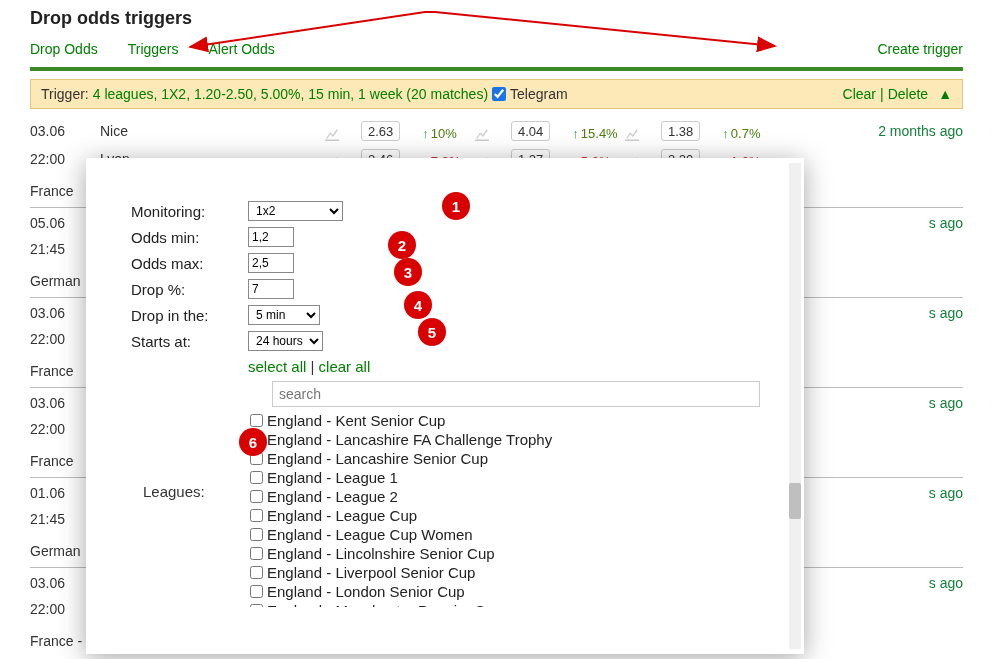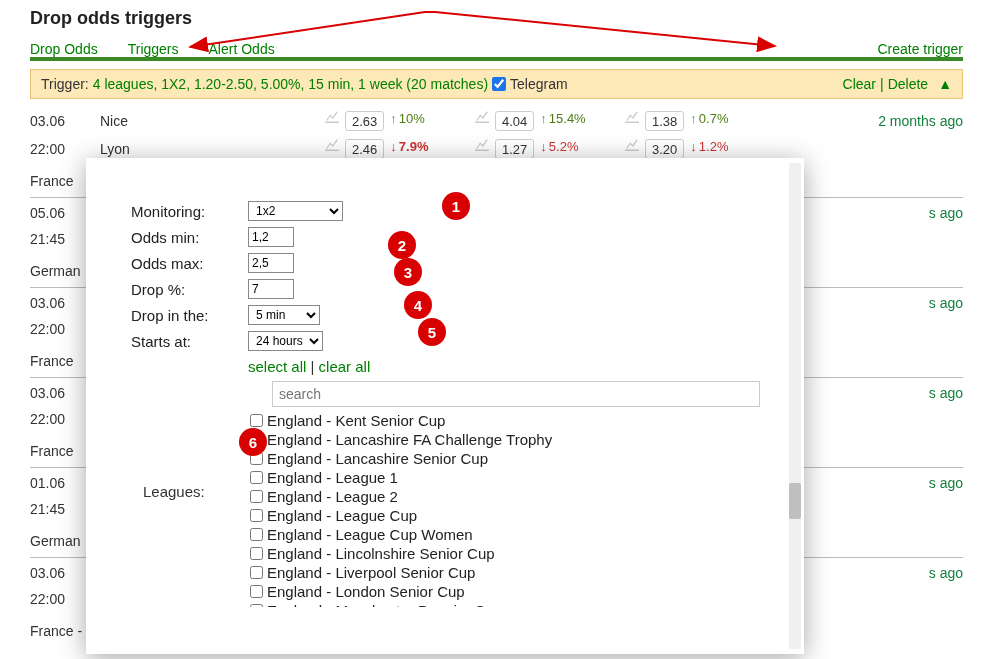--- a/index.html
+++ b/index.html
@@ -1,33 +1,33 @@
 <!DOCTYPE html>
 <html><head>
 <meta charset="utf-8">
 <style>
 * { box-sizing: border-box; margin: 0; padding: 0; }
 body { font-family: Verdana, Geneva, sans-serif; font-size: 14px; color: #333; width: 993px; height: 659px; position: relative; overflow: hidden; background: #fff; }
 .container { padding: 8px 30px 0 30px; }
 h2 { font-size: 18px; font-weight: bold; margin-bottom: 12px; color: #222; }
-.tabbar { display: flex; gap: 30px; }
+.tabbar { display: flex; gap: 30px; margin-bottom: 10px; }
 .tabbar .tab { color: #008000; text-decoration: none; cursor: pointer; }
 .tabbar .right { margin-left: auto; }
 .divider-green { height: 4px; background: #3a8a27; margin-bottom: 8px; }
 .trigger-bar { background: #fce9b7; border: 1px solid #e4c776; padding: 6px 10px; font-size: 14px; display: flex; align-items: center; gap: 4px; color: #333; margin-bottom: 8px; }
 .trigger-bar .green { color: #008000; }
 .trigger-bar .chk { width: 14px; height: 14px; accent-color: #1a73e8; }
 .trigger-bar .spacer { flex: 1; }
 .arrow-up { color: #008000; margin-left: 6px; font-size: 14px; }
 .rows { }
 .row { display: flex; align-items: center; height: 28px; font-size: 14px; color: #333; }
 .row.topline { border-top: 1px solid #bbb; padding-top: 3px; margin-top: 2px; }
 .col-date { width: 70px; }
 .col-team { width: 225px; }
-.odds-grp { display: flex; align-items: flex-start; width: 150px; gap: 6px; }
+.odds-grp { display: flex; align-items: flex-end; width: 150px; gap: 22px; }
 .chart-ico { width: 14px; height: 12px; color: #ccc; }
 .odds-box { border: 1px solid #ccc; border-radius: 3px; padding: 0 6px; font-size: 13px; background: #fff; height: 20px; display: inline-flex; align-items: center; }
 .pct { font-size: 13px; }
 .pct.up::before { content: "\2191"; color: #2aa52a; margin-right: 2px; }
 .pct.down::before { content: "\2193"; color: #cc3333; margin-right: 2px; }
 .pct.up { color: #4d7c0f; }
 .pct.down { color: #cc3333; }
 .pct.bold { font-weight: bold; }
 .col-time { margin-left: auto; color: #15803d; }
 .league-label { font-size: 14px; color: #333; margin: 4px 0 0 0; }

